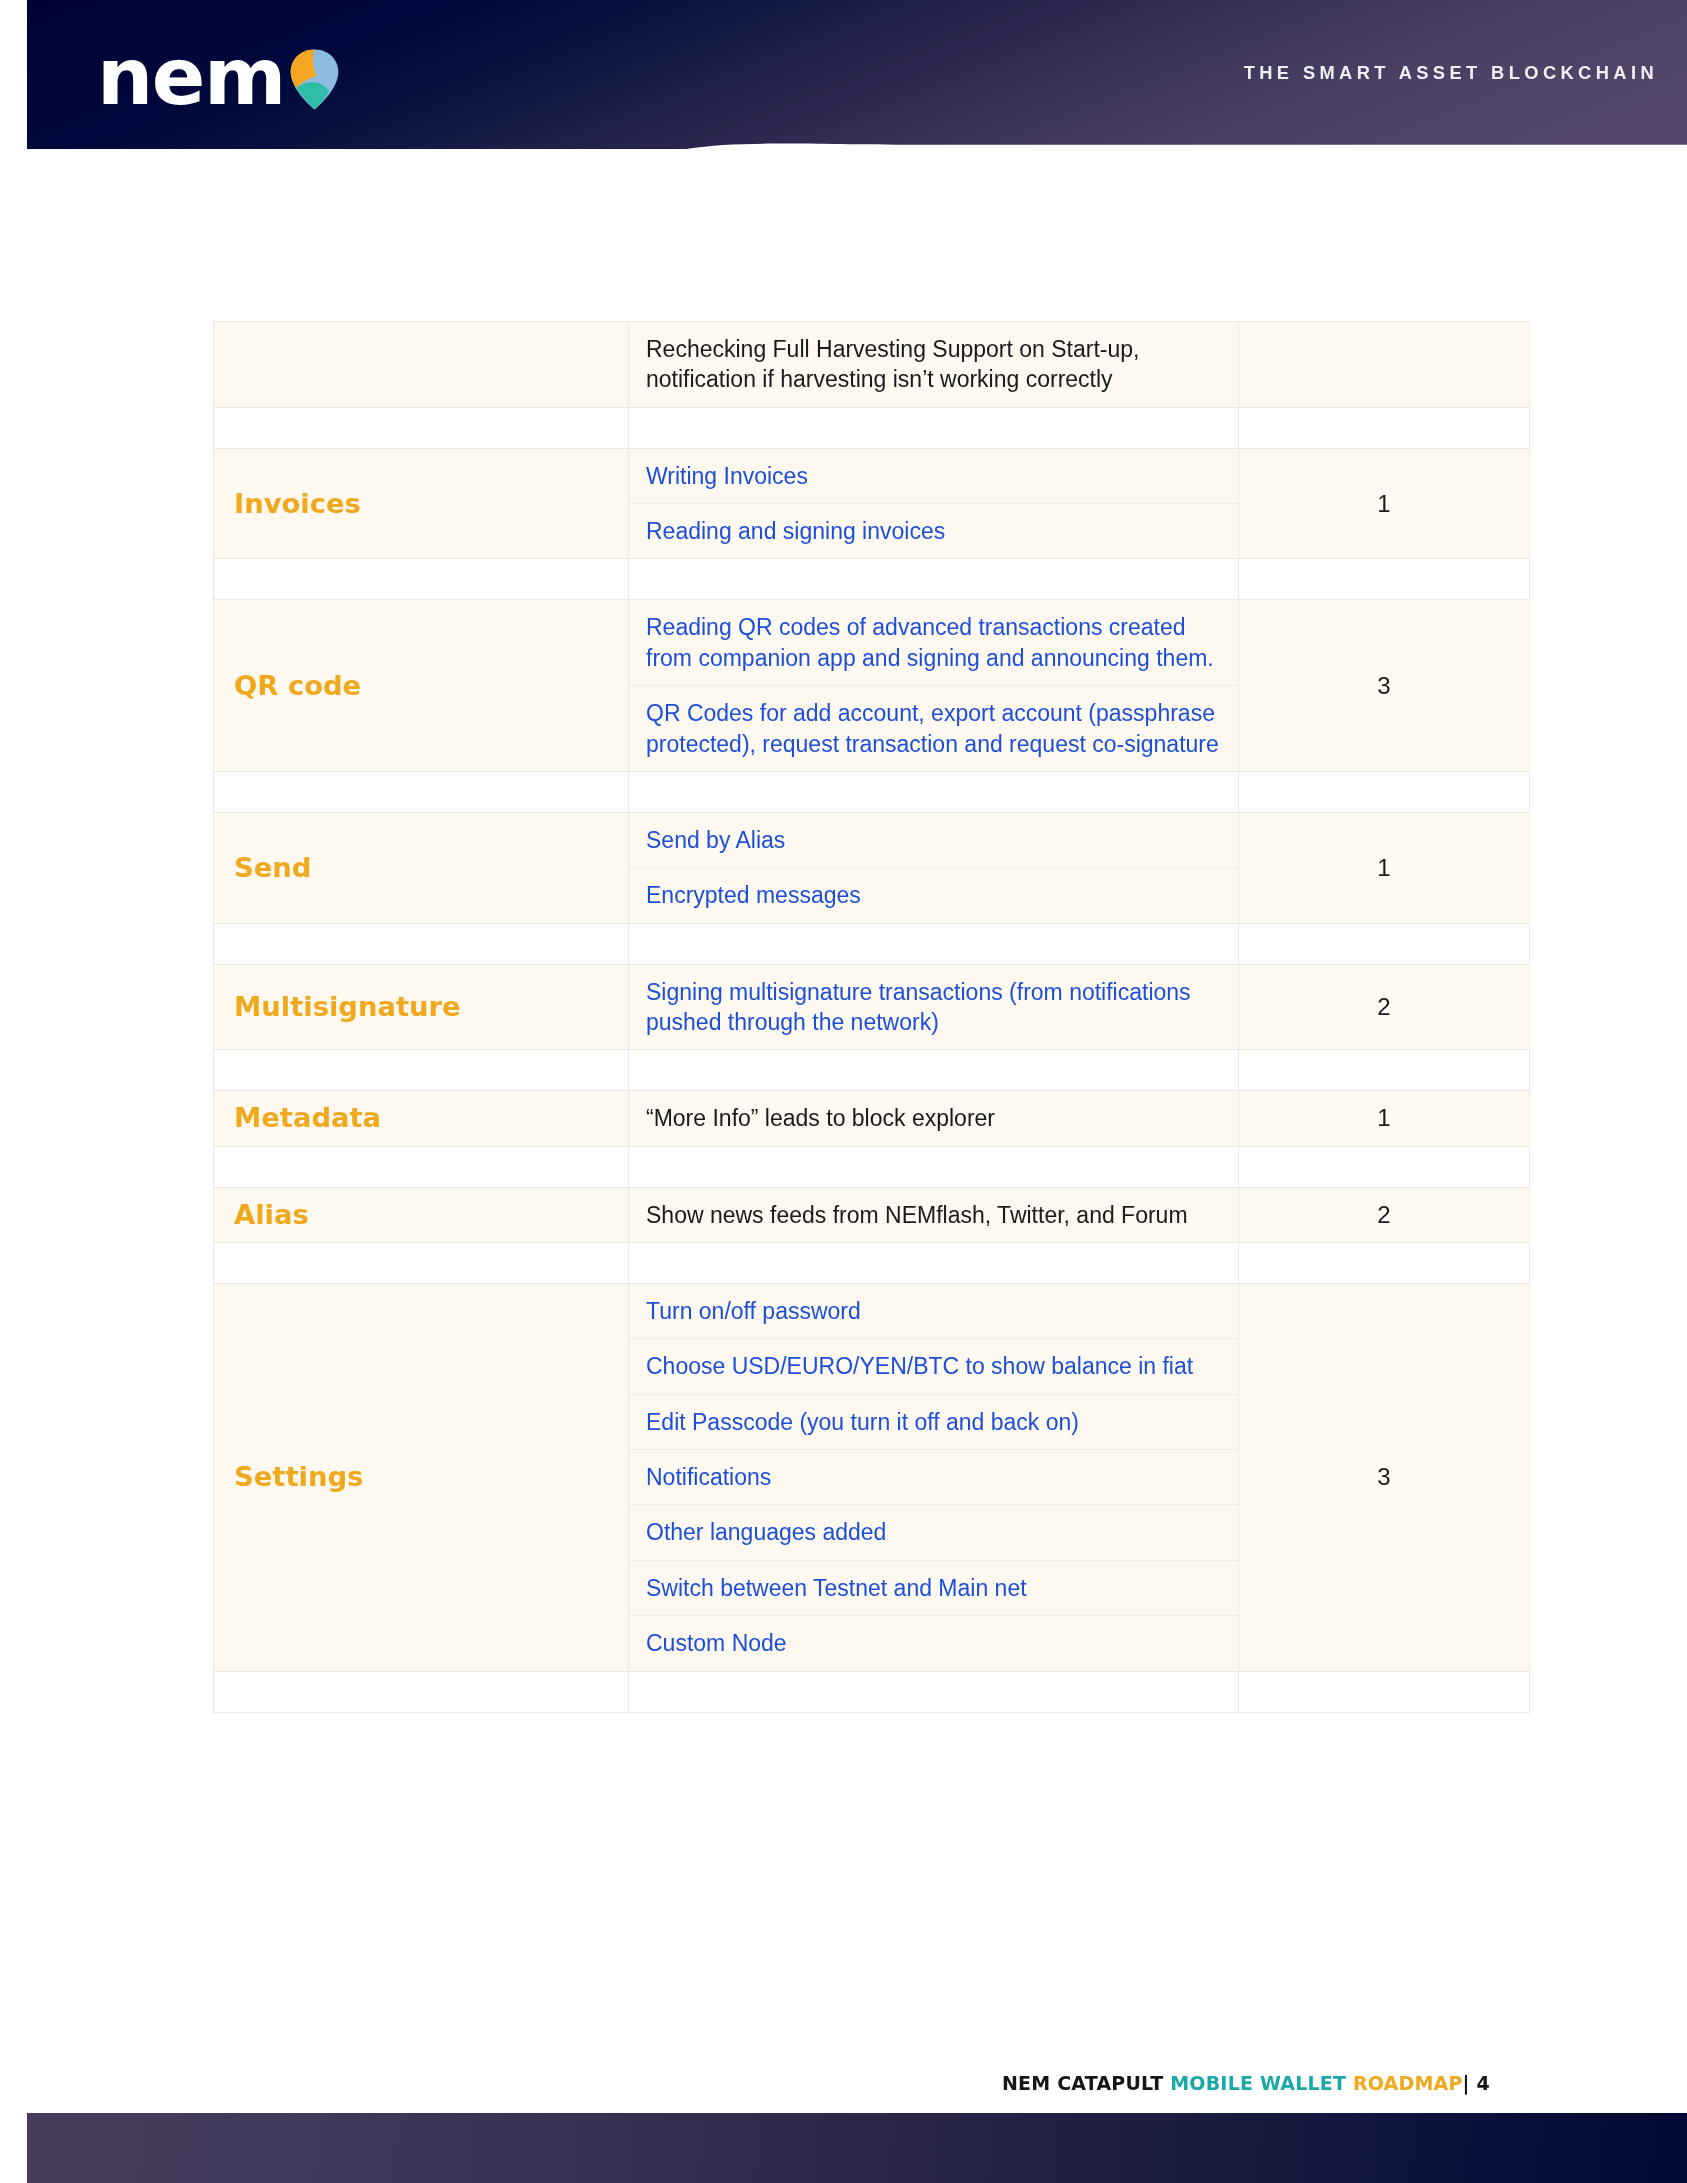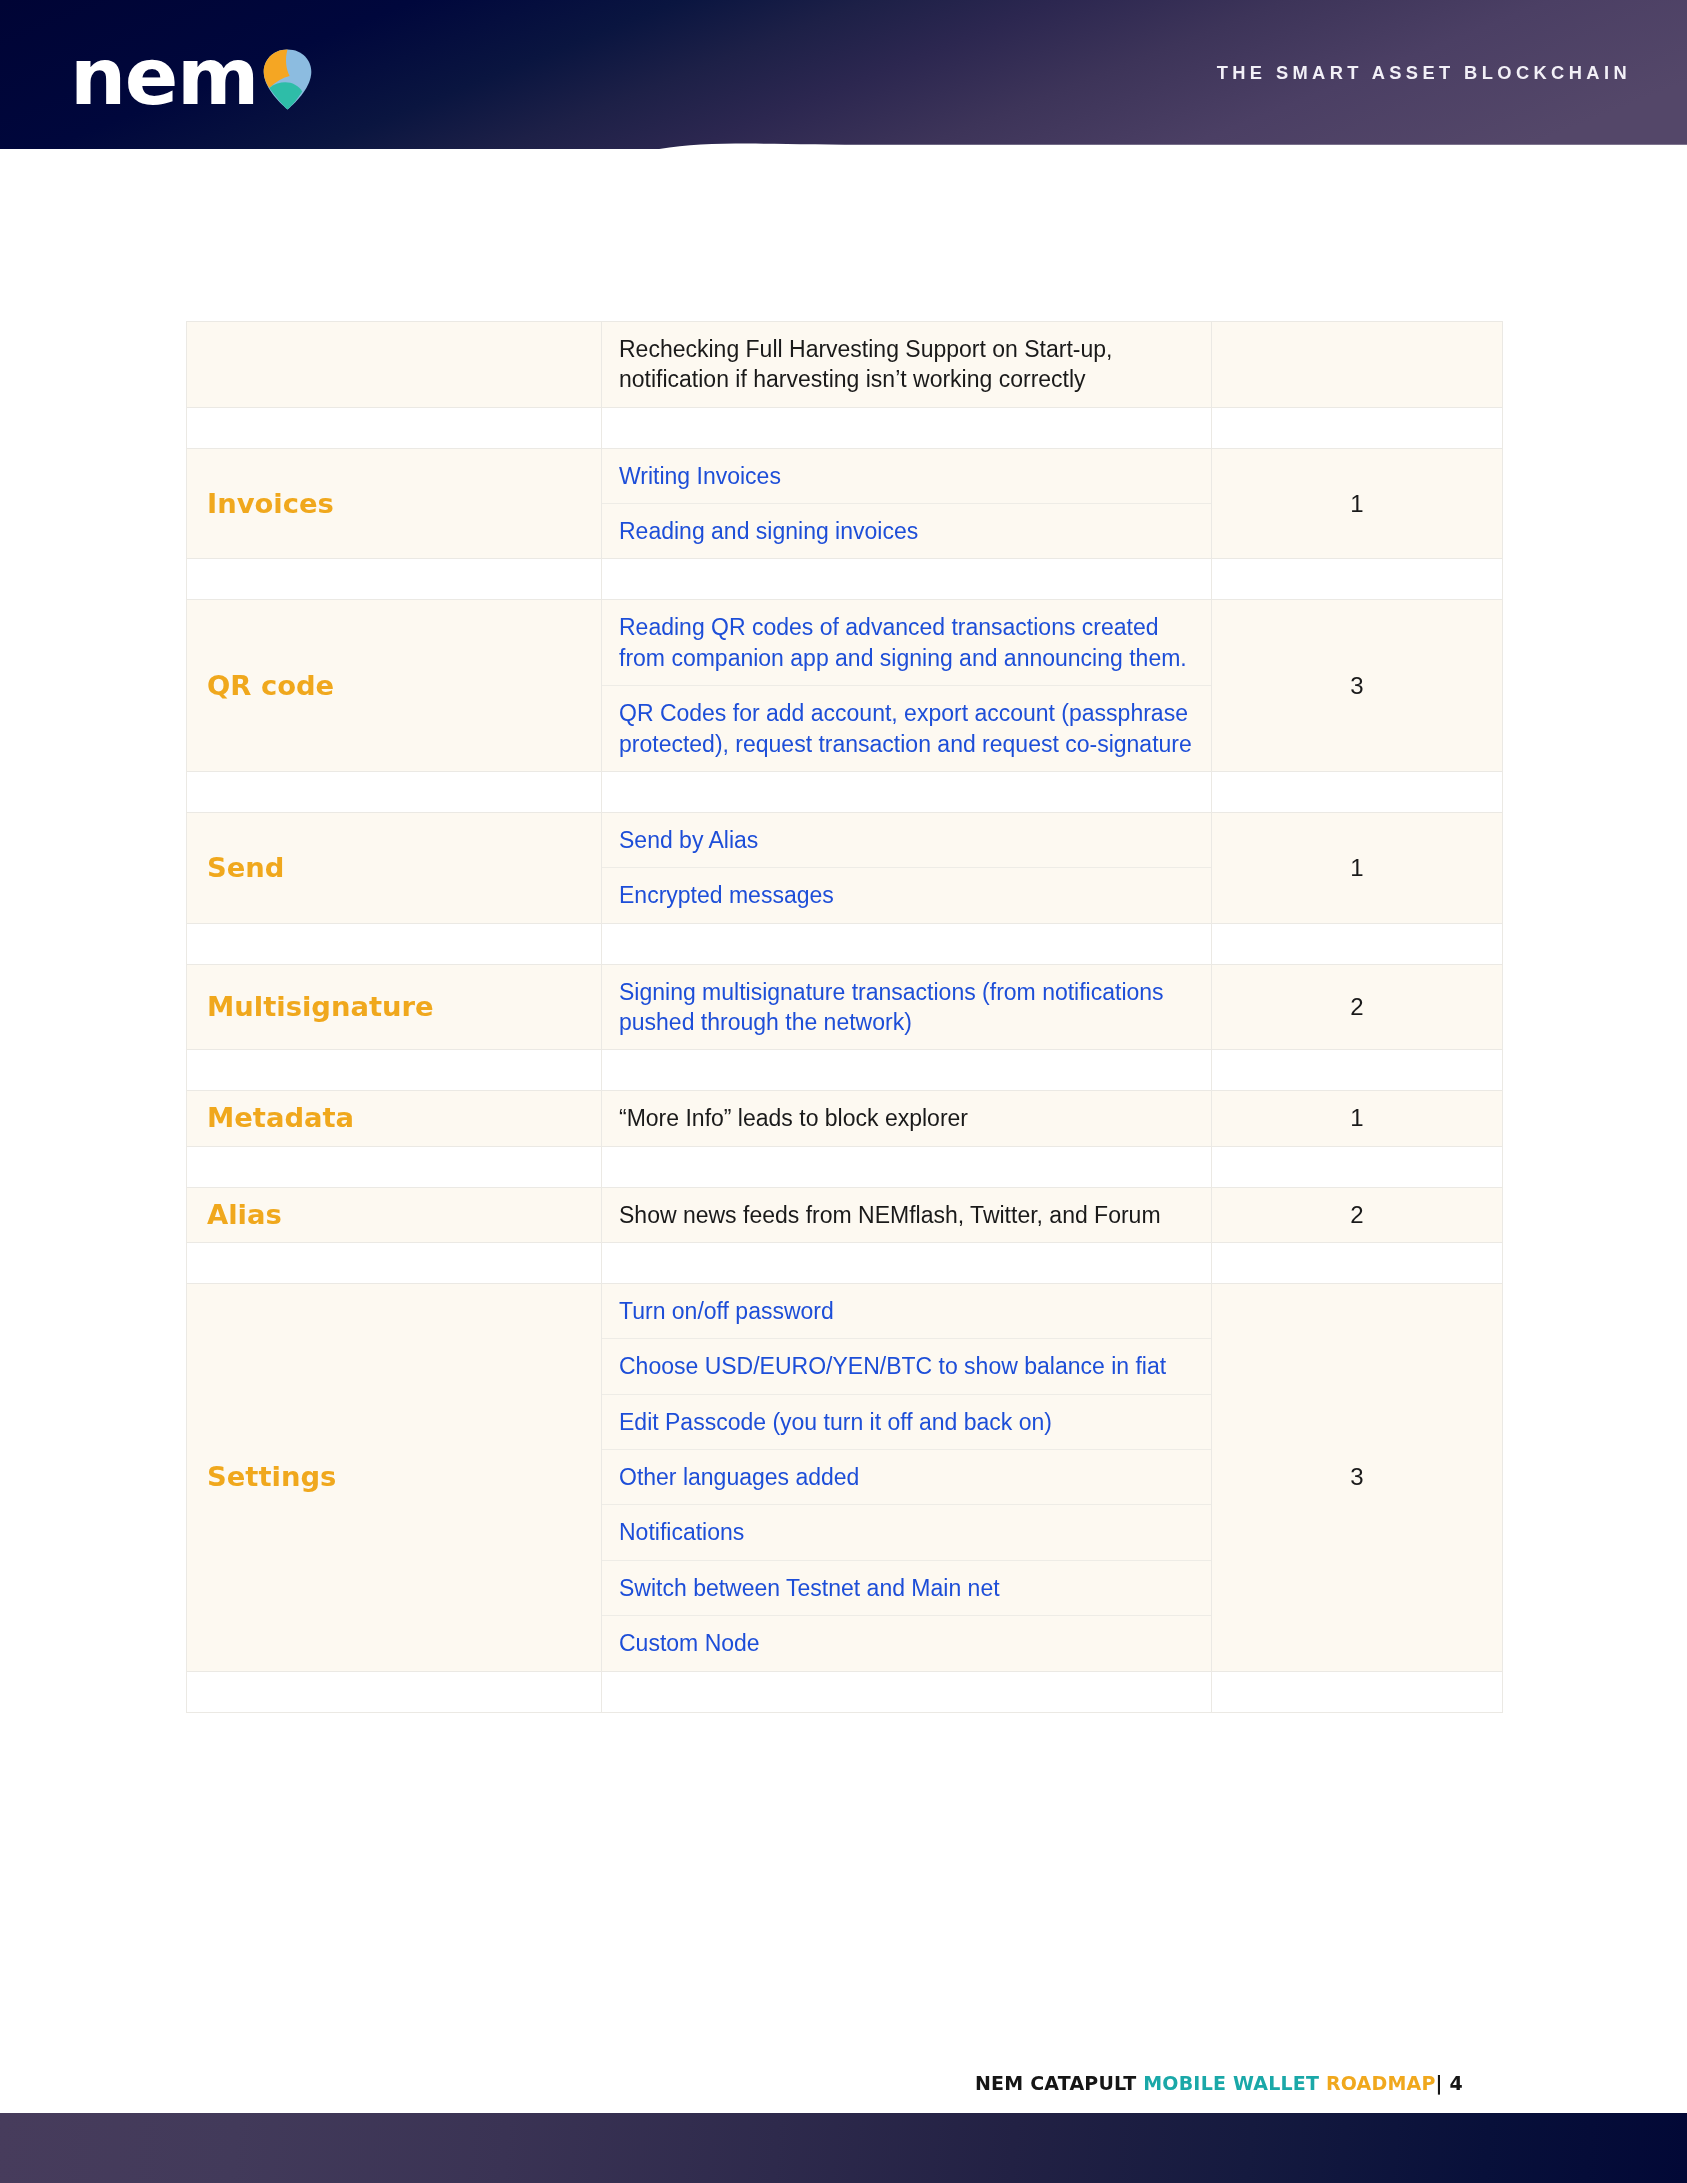--- a/index.html
+++ b/index.html
@@ -2,21 +2,21 @@
 <html style="font-size:11.2px"><head>
 <meta charset="utf-8">
 <style>
   * { margin:0; padding:0; box-sizing:border-box; }
   html, body {
     width:1687px; height:2183px;
     background:#ffffff;
     font-family:"Liberation Sans", sans-serif;
     overflow:hidden;
   }
-  .page { position:relative; width:1522px; height:2183px; background:#ffffff; }
+  .page { position:relative; width:1522px; height:2183px; background:#ffffff;margin-left:27px; }
 
   
   .header {
     position:absolute; top:0; left:0; width:1687px; height:149px;
     overflow:hidden;
   }
   .header-curve {
     position:absolute; left:0; bottom:0; width:1687px; height:149px;
   }
   .brand-title {
@@ -320,24 +320,24 @@
             <tr>
                   <td>Turn on/off password</td>
                 </tr>
             <tr>
                   <td>Choose USD/EURO/YEN/BTC to show balance in fiat</td>
                 </tr>
             <tr>
                   <td>Edit Passcode (you turn it off and back on)</td>
                 </tr>
             <tr>
+                  <td>Notifications</td>
+                </tr>
+            <tr>
                   <td>Other languages added</td>
-                </tr>
-            <tr>
-                  <td>Notifications</td>
                 </tr>
             <tr>
                   <td>Switch between Testnet and Main net</td>
                 </tr>
             <tr>
                   <td>Custom Node</td>
                 </tr>
           </tbody>
             </table>
         </td>

